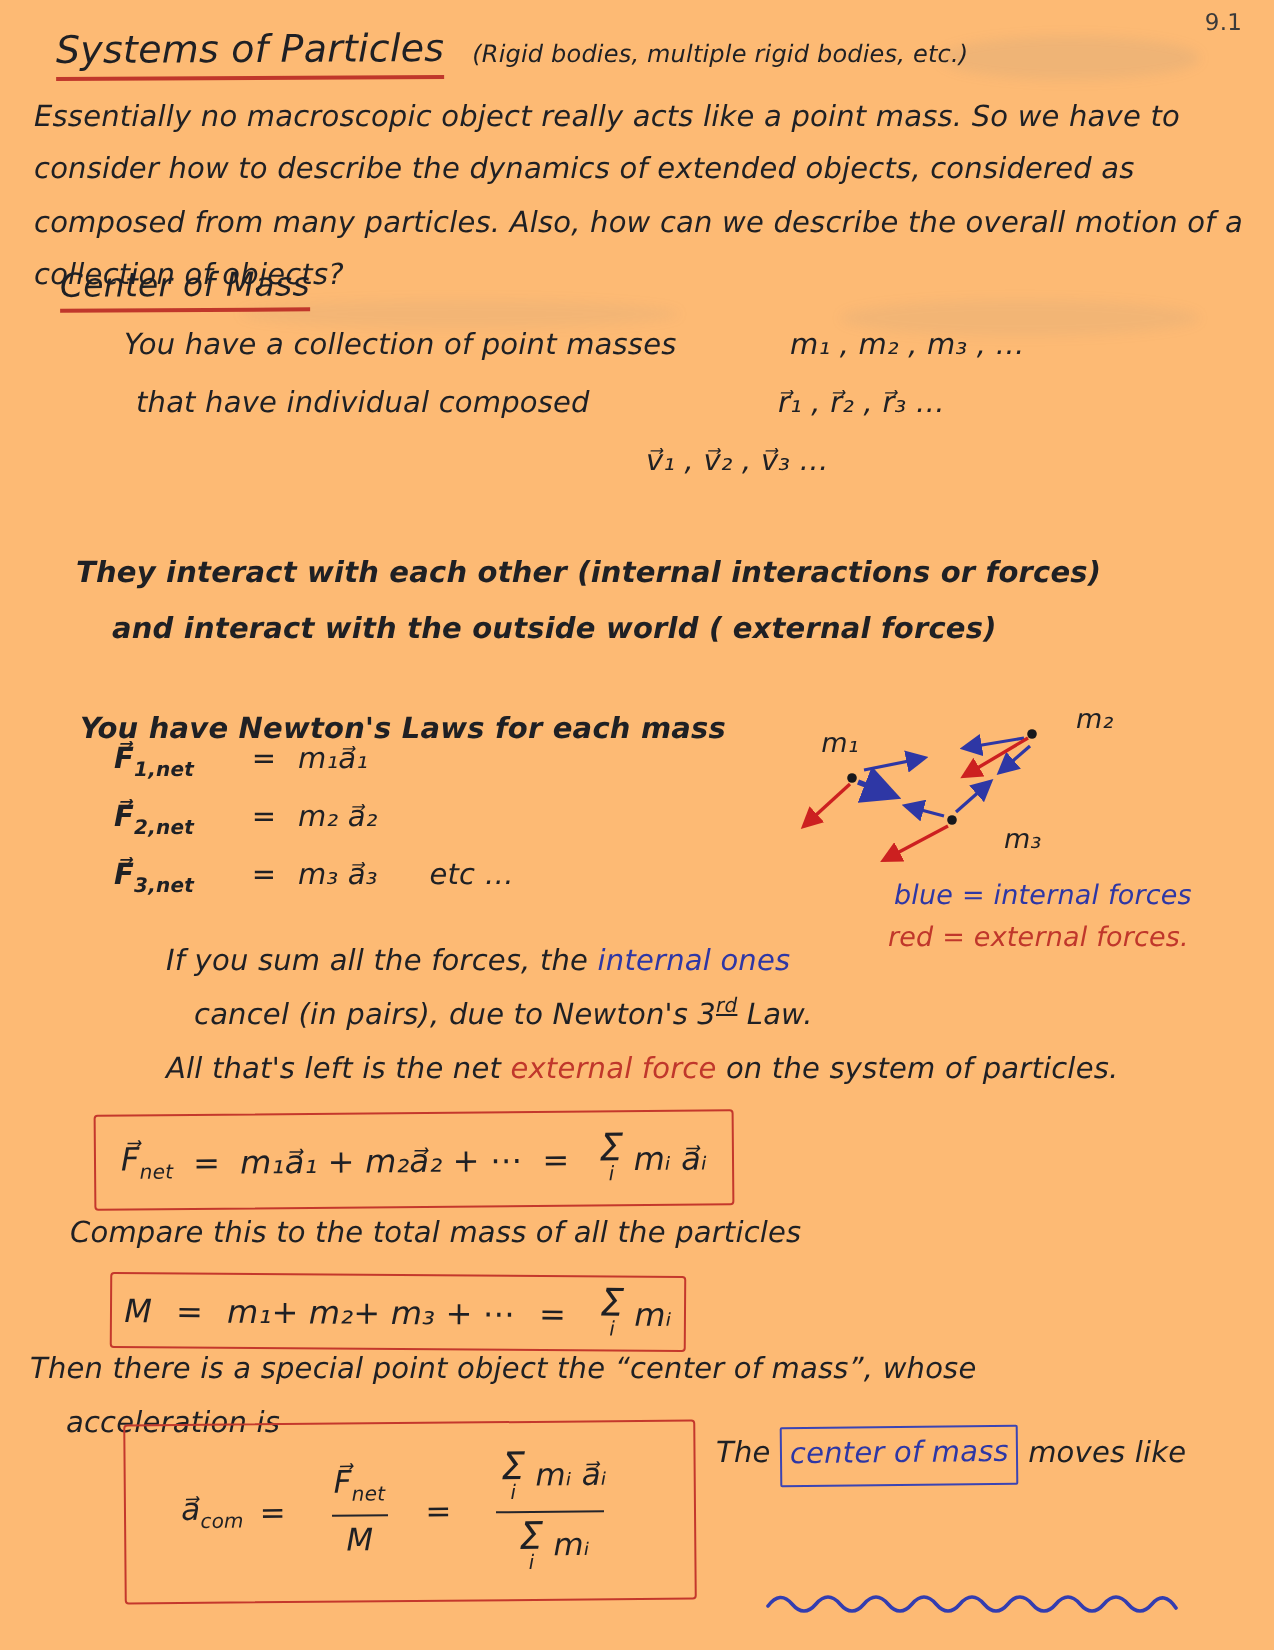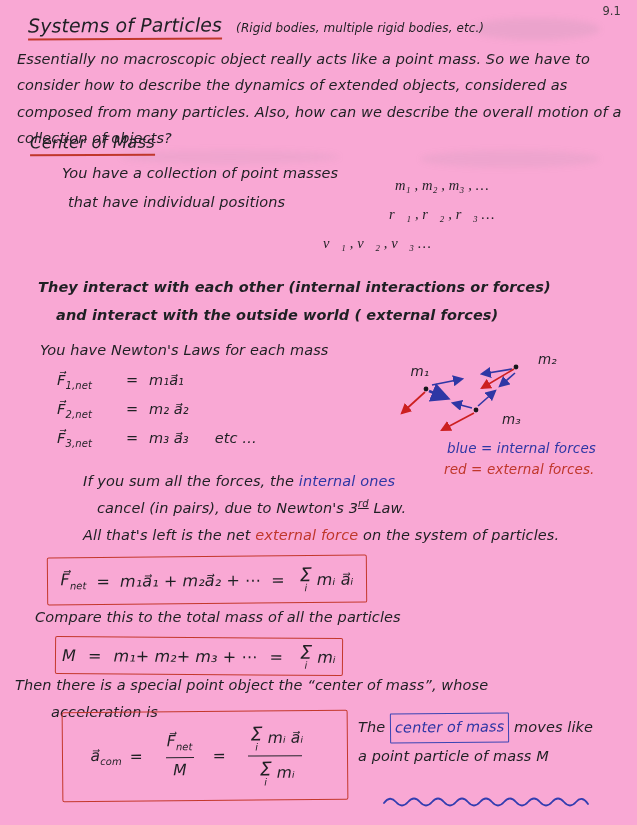--- a/index.html
+++ b/index.html
@@ -1,18 +1,18 @@
 <!DOCTYPE html>
 <html><head>
 <meta charset="utf-8">
 <style>
   html,body{margin:0;padding:0;background:#d9d9d9;}
   .page{
     position:relative;width:637px;height:825px;margin:0 auto;
-    background:#f9a8d4;overflow:hidden;
+    background:#fdba74;overflow:hidden;
     font-family:"DejaVu Sans",sans-serif;font-style:italic;
     color:#1f2024;font-size:14.5px;letter-spacing:.1px;
   }
   .abs{position:absolute;}
   .red{color:#c0372b;}
   .blue{color:#2e37a5;}
   .page-number{font-style:normal;font-size:11.5px;color:#3a3a3a;}
   .title-main{
     font-size:19px;border-bottom:2px solid #c0372b;padding-bottom:2px;
     display:inline-block;transform:rotate(-.3deg);
@@ -22,25 +22,25 @@
     text-decoration-style:wavy;
     text-decoration-color:#2e37a5;text-decoration-thickness:1px;
     text-underline-offset:4px;
   }
   .intro{width:608px;line-height:1.82;}
   .section-heading{
     font-size:16.5px;border-bottom:2px solid #c0372b;padding-bottom:2px;
     display:inline-block;transform:rotate(-.3deg);
   }
   .com-row{position:relative;height:29px;}
-  .com-row .math{position:absolute;left:333px;top:12px;white-space:nowrap;font-family:Liberation Serif, serif;}
+  .com-row .math{position:absolute;left:333px;top:0;white-space:nowrap;}
   .interact div{line-height:1.95;}
   .interact .l2{padding-left:18px;}
   .law-line{height:29px;white-space:nowrap;}
-  .law-line .mlhs{display:inline-block;min-width:58px;}
+  .law-line .mlhs{display:inline-block;min-width:58px;font-weight:bold;}
   .law-line .meq{display:inline-block;min-width:34px;text-align:center;}
   .law-line .etc{margin-left:26px;}
   sub{font-size:10px;}
   sup.u{font-size:10px;text-decoration:underline;}
   .sum-para div{line-height:1.86;}
   .sum-para .l2{padding-left:14px;}
   .redbox{
     border:1.7px solid #c4382c;border-radius:2px;
     display:flex;align-items:center;justify-content:center;
     font-size:16px;white-space:nowrap;
@@ -81,34 +81,34 @@
   <div class="abs" style="left:30px;top:133px;">
     <span class="section-heading">Center of Mass</span>
   </div>
 
   <div class="abs" style="left:62px;top:165px;width:560px;">
     <div class="com-row">
       <span>You have a collection of point masses</span>
       <span class="math">m₁ , m₂ , m₃ , …</span>
     </div>
     <div class="com-row" style="padding-left:6px;">
-      <span>that have individual positions</span>
+      <span>that have individual composed</span>
       <span class="math" style="left:327px;">r⃗₁ , r⃗₂ , r⃗₃ …</span>
     </div>
     <div class="com-row" style="padding-left:72px;">
       <span class="math" style="left:261px;">v⃗₁ , v⃗₂ , v⃗₃ …</span>
     </div>
   </div>
 
   <div class="abs interact" style="left:38px;top:273px;font-weight:bold;">
     <div>They interact with each other (internal interactions or forces)</div>
     <div class="l2">and interact with the outside world ( external forces)</div>
   </div>
 
-  <div class="abs" style="left:40px;top:342px;">You have Newton's Laws for each mass</div>
+  <div class="abs" style="left:40px;top:357px;font-weight:bold;">You have Newton's Laws for each mass</div>
 
   <div class="abs" style="left:57px;top:372px;">
     <div class="law-line">
       <span class="mlhs"><span>F⃗</span><sub>1,net</sub></span><span class="meq">=</span><span>m₁a⃗₁</span>
     </div>
     <div class="law-line">
       <span class="mlhs"><span>F⃗</span><sub>2,net</sub></span><span class="meq">=</span><span>m₂ a⃗₂</span>
     </div>
     <div class="law-line">
       <span class="mlhs"><span>F⃗</span><sub>3,net</sub></span><span class="meq">=</span><span>m₃ a⃗₃</span><span class="etc">etc …</span>
@@ -181,21 +181,21 @@
     <span>m₁+ m₂+ m₃ + ⋯</span>
     <span style="margin:0 12px;">=</span>
     <span class="sumstack">
         <span class="sig">Σ</span>
         <span class="idx">i</span>
       </span>
     <span>mᵢ</span>
   </div>
 
   <div class="abs" style="left:15px;top:677px;">Then there is a special point object the “center of mass”, whose</div>
-  <div class="abs" style="left:51px;top:704px;text-align:center;">acceleration is</div>
+  <div class="abs" style="left:33px;top:704px;text-align:center;">acceleration is</div>
 
   <div class="abs redbox rot-a" style="left:62px;top:711px;width:284px;height:88px;font-size:15.5px;">
     <span><span>a⃗</span><sub>com</sub></span>
     <span style="margin:0 8px;">=</span>
     <span class="frac">
       <span class="num"><span>F⃗</span><sub>net</sub></span>
       <span class="den">M</span>
     </span>
     <span style="margin:0 4px;">=</span>
     <span class="frac">
@@ -205,20 +205,19 @@
           </span><span>mᵢ a⃗ᵢ</span></span>
       <span class="den"><span class="sumstack">
             <span class="sig">Σ</span>
             <span class="idx">i</span>
           </span><span>mᵢ</span></span>
     </span>
   </div>
 
   <div class="abs com-note" style="left:358px;top:713px;width:276px;">
     <div><span>The </span><span class="bluebox blue">center of mass</span><span> moves like</span></div>
-    <div>a point particle of mass M</div>
   </div>
 
   <svg class="abs" style="left:382px;top:794px;" width="218" height="14" viewBox="0 0 218 14">
     <path d="M2,9 q6,-8 12,-1 t12,0 t12,0 t12,0 t12,0 t12,0 t12,0 t12,0 t12,0 t12,0 t12,0 t12,0 t12,0 t12,0 t12,0 t12,0 t12,2" fill="none" stroke="#333db0" stroke-width="1.8" stroke-linecap="round"></path>
   </svg>
 
 </div>
 
 </body></html>

